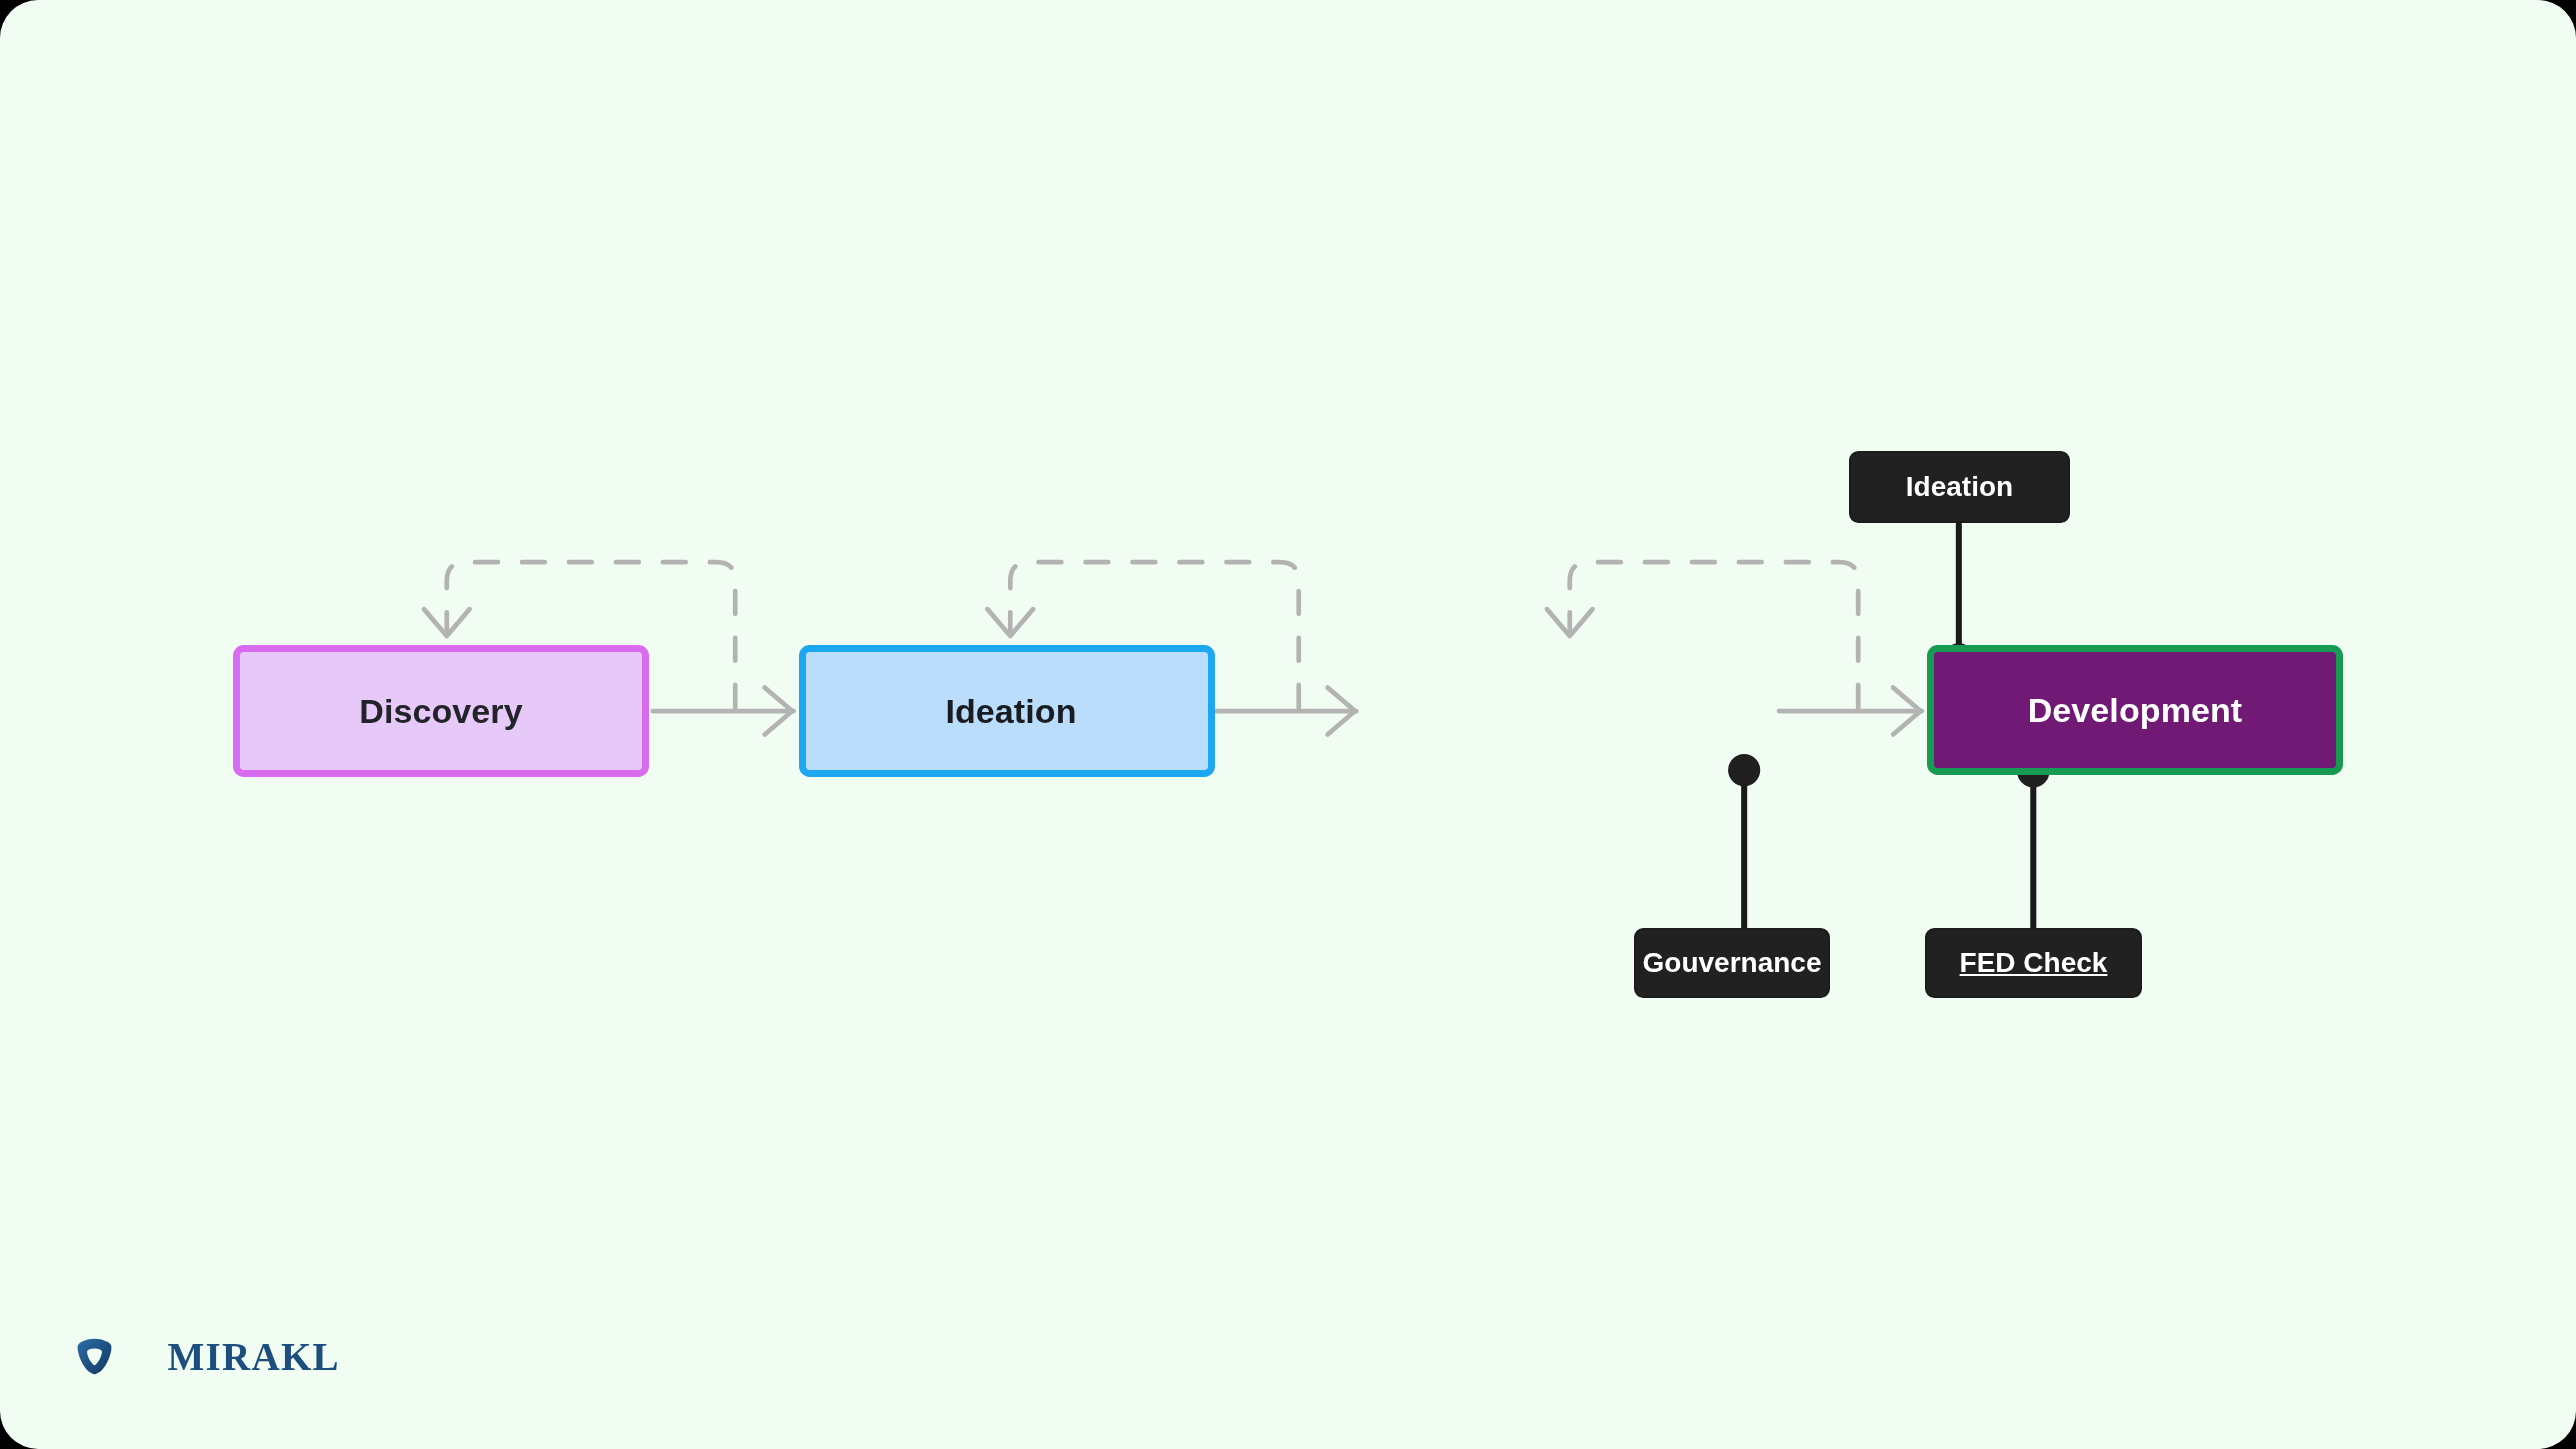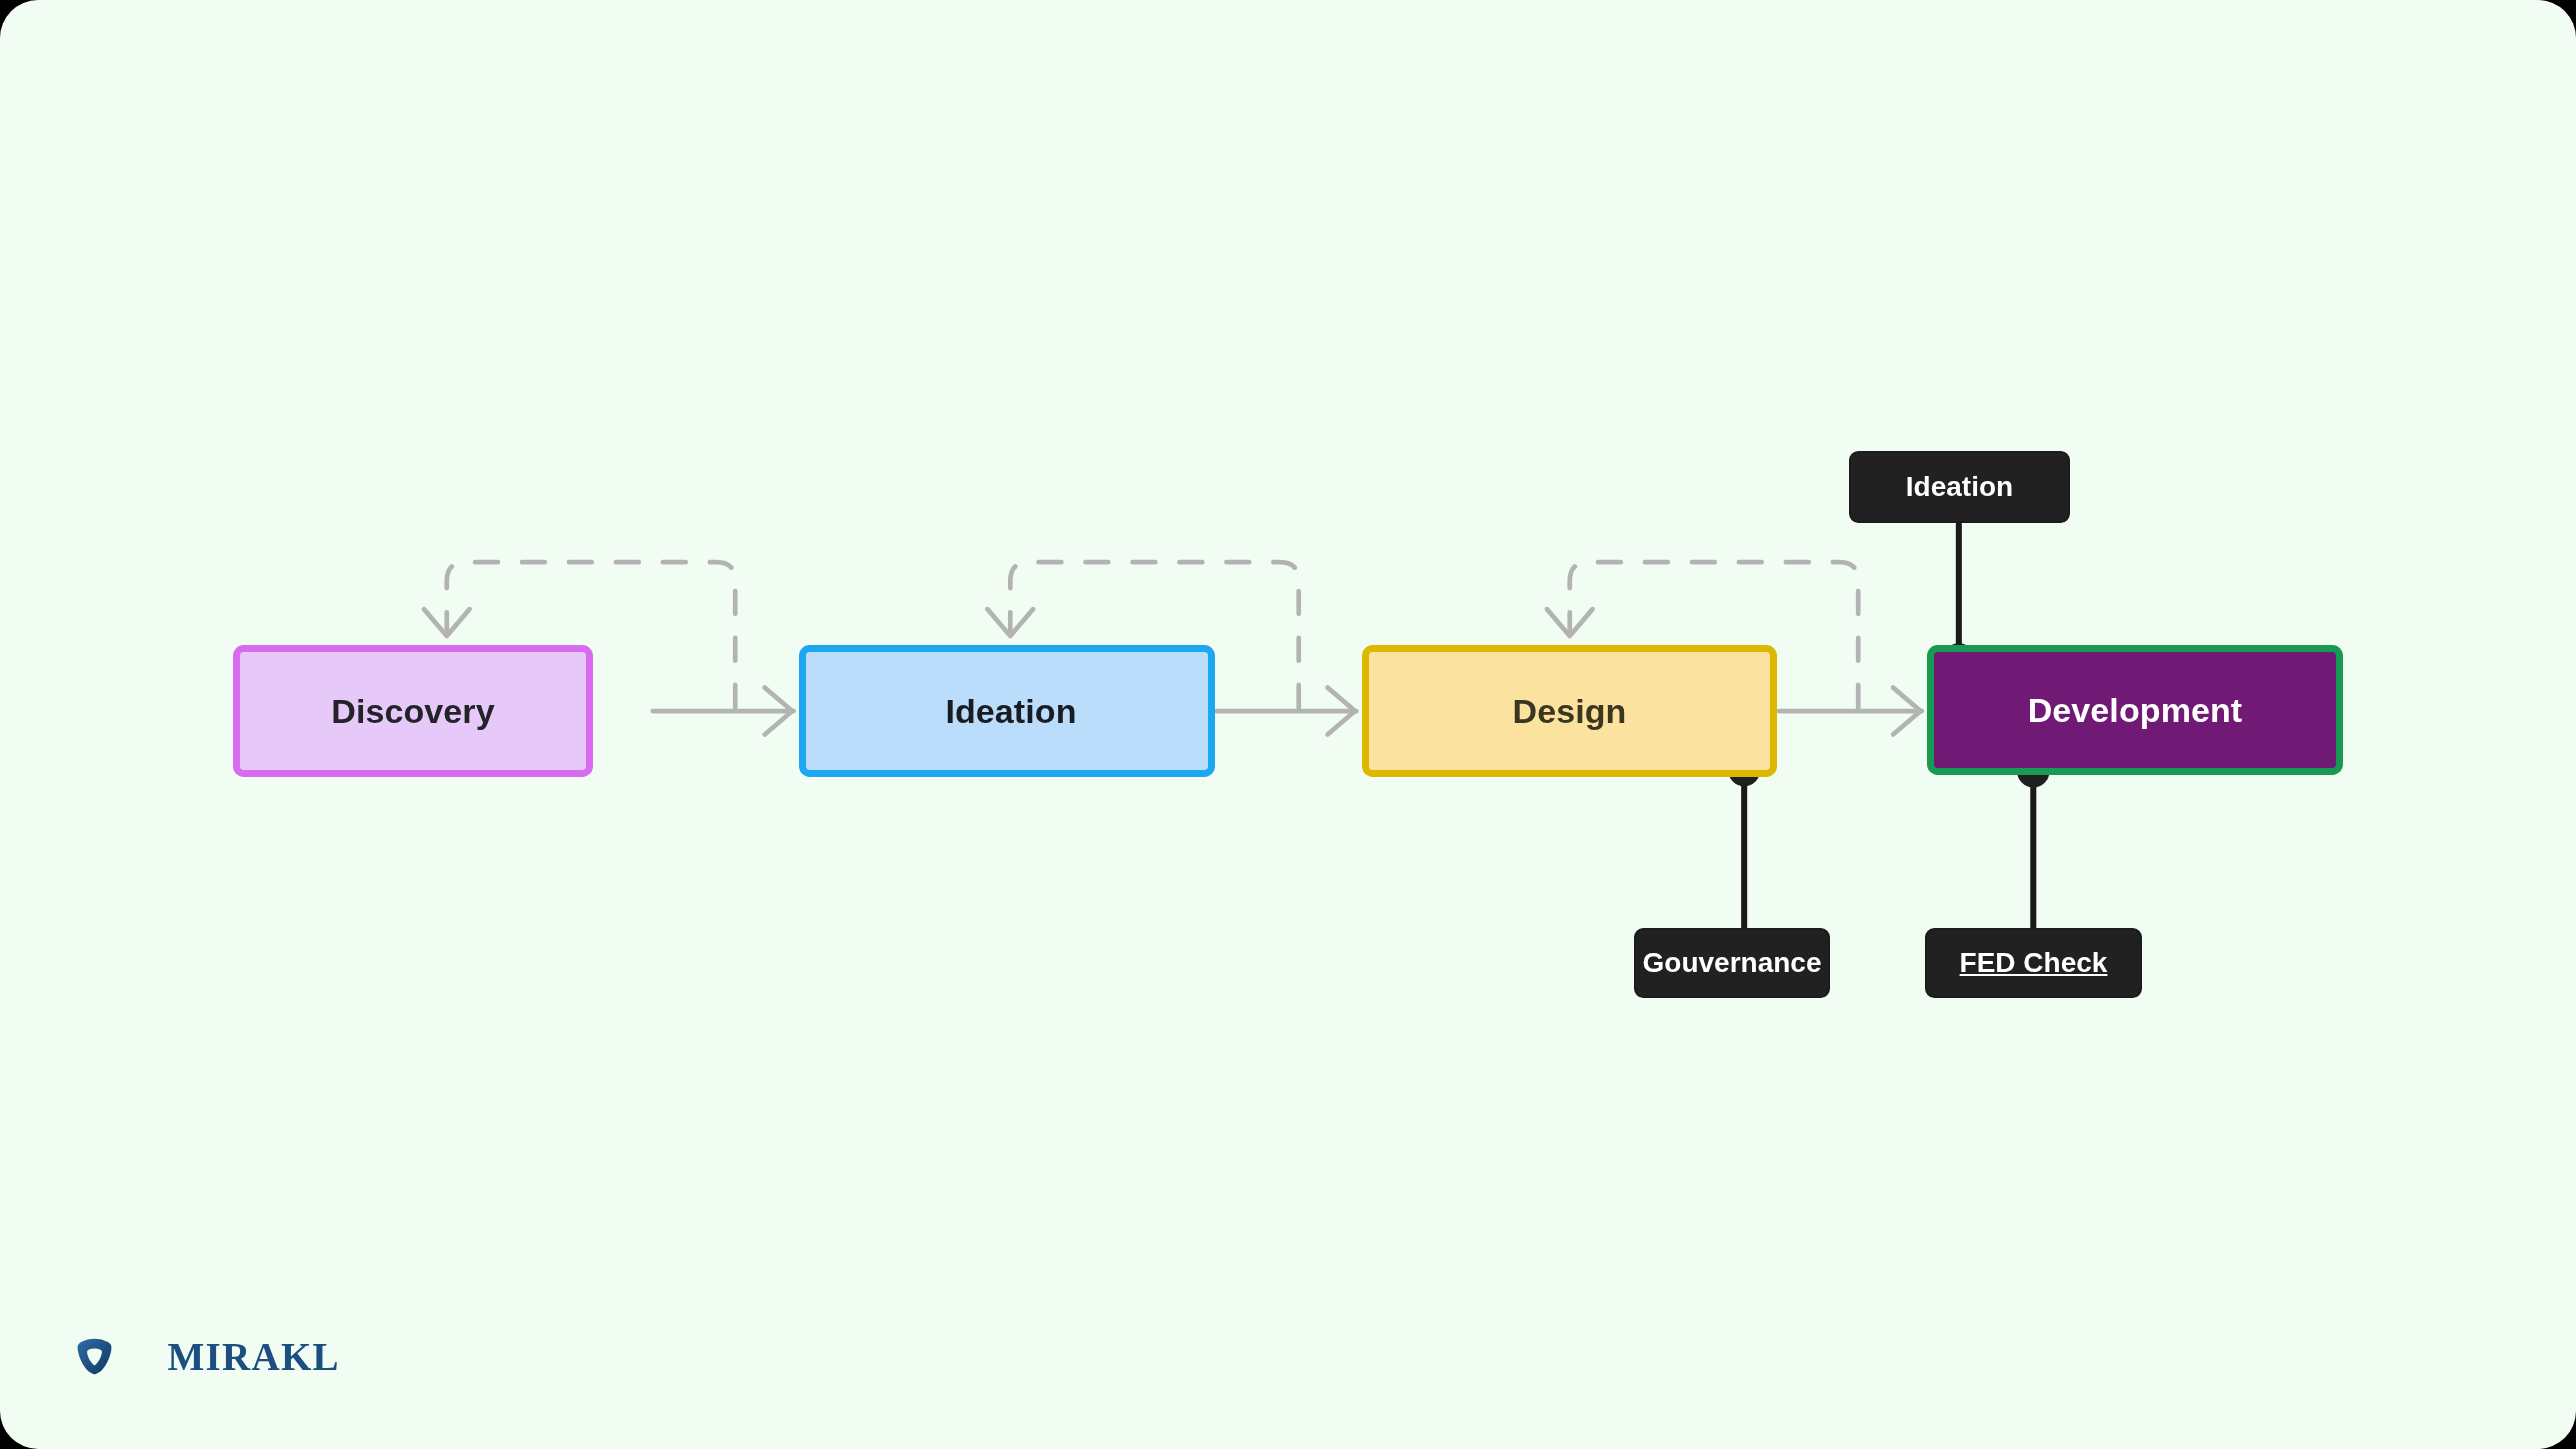--- a/index.html
+++ b/index.html
@@ -48,21 +48,21 @@
     letter-spacing: 0.1px;
     line-height: 1;
   }
 
   .stage-label {
     pointer-events: none;
     white-space: nowrap;
   }
 
   #stage-discovery {
-    left: 233px;  top: 645px;  width: 360px;  height: 132px;
+    left: 233px;  top: 645px;  width: 416px;  height: 132px;
     background: #e7c9f9;
     border-color: #d96bf0;
     color: #23232a;
   }
   #stage-ideation {
     left: 799px; top: 645px;  width: 416px;  height: 132px;
     background: #b9ddfa;
     border-color: #1da7f1;
     color: #1b1b22;
     padding-left: 8px;
@@ -190,23 +190,20 @@
   </svg>
 
   <div class="stage" id="stage-discovery">
     <span class="stage-label">Discovery</span>
   </div>
 
   <div class="stage" id="stage-ideation">
     <span class="stage-label">Ideation</span>
   </div>
 
-  <div class="stage" id="stage-design">
-    <span class="stage-label">Design</span>
-  </div>
 
   <div class="stage" id="stage-development">
     <span class="stage-label">Development</span>
   </div>
 
   <div class="chip" id="chip-handoff">
     <span>Ideation</span>
   </div>
 
   <div class="chip" id="chip-gouvernance">

